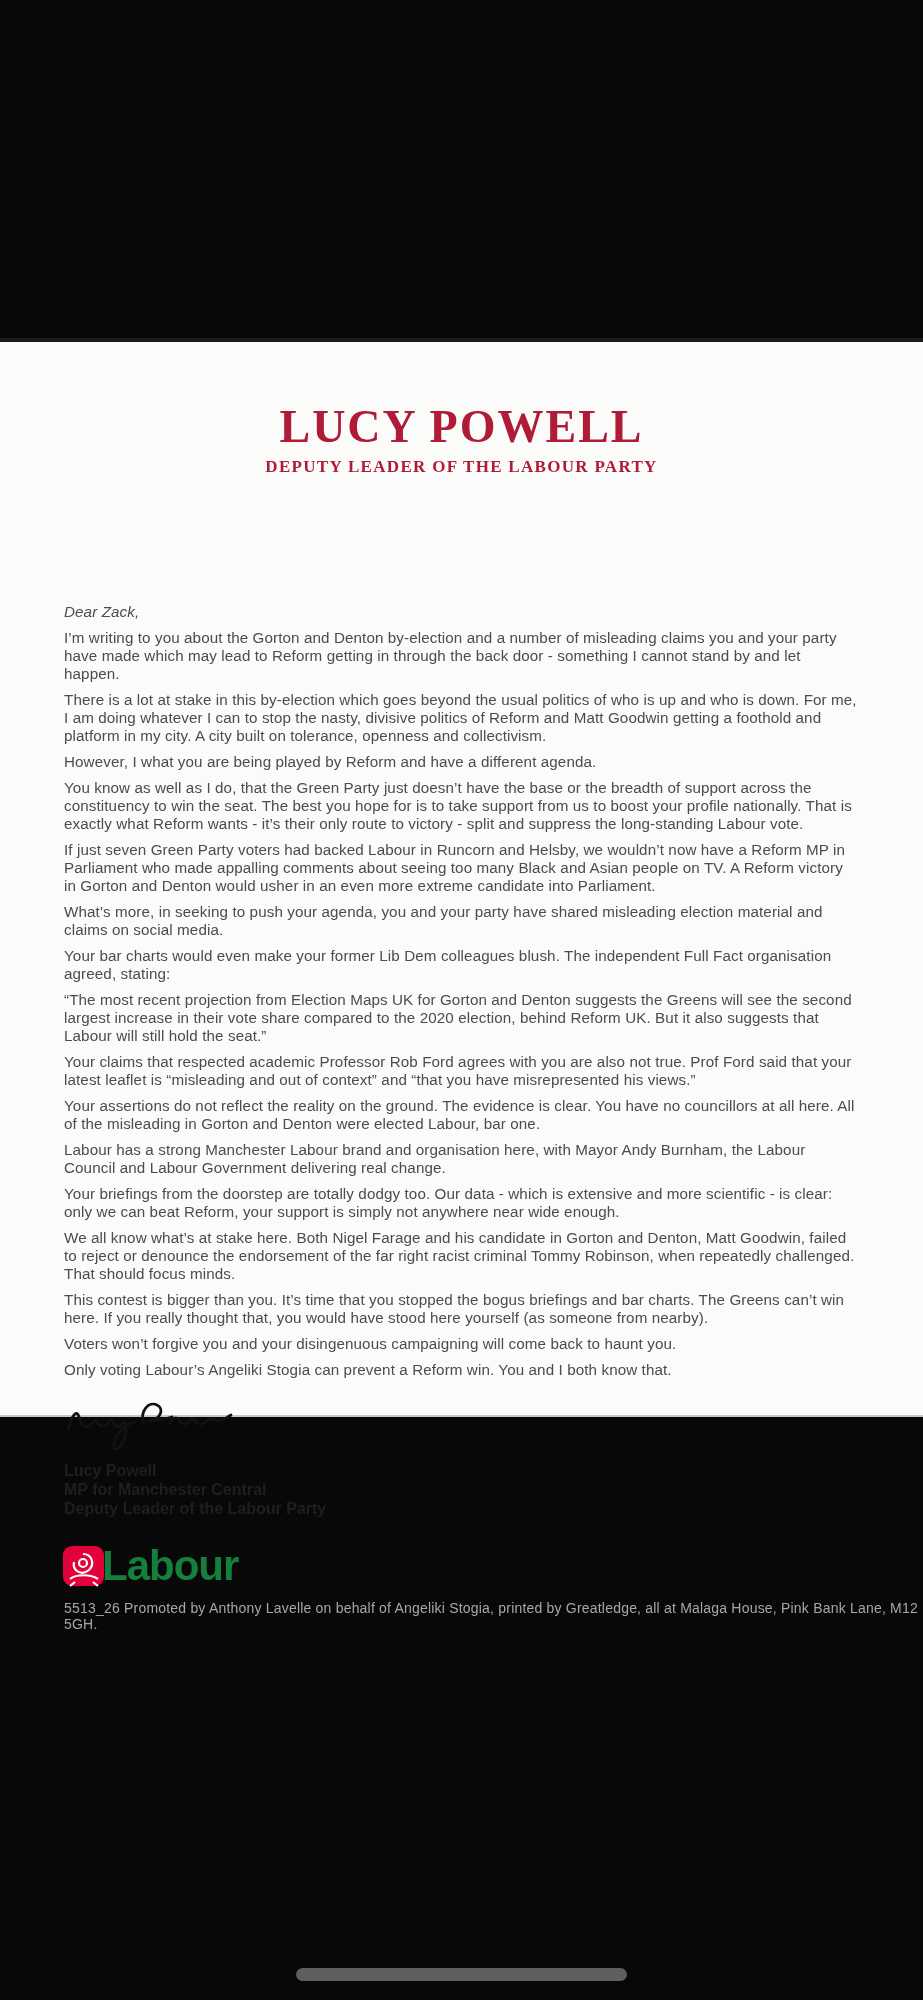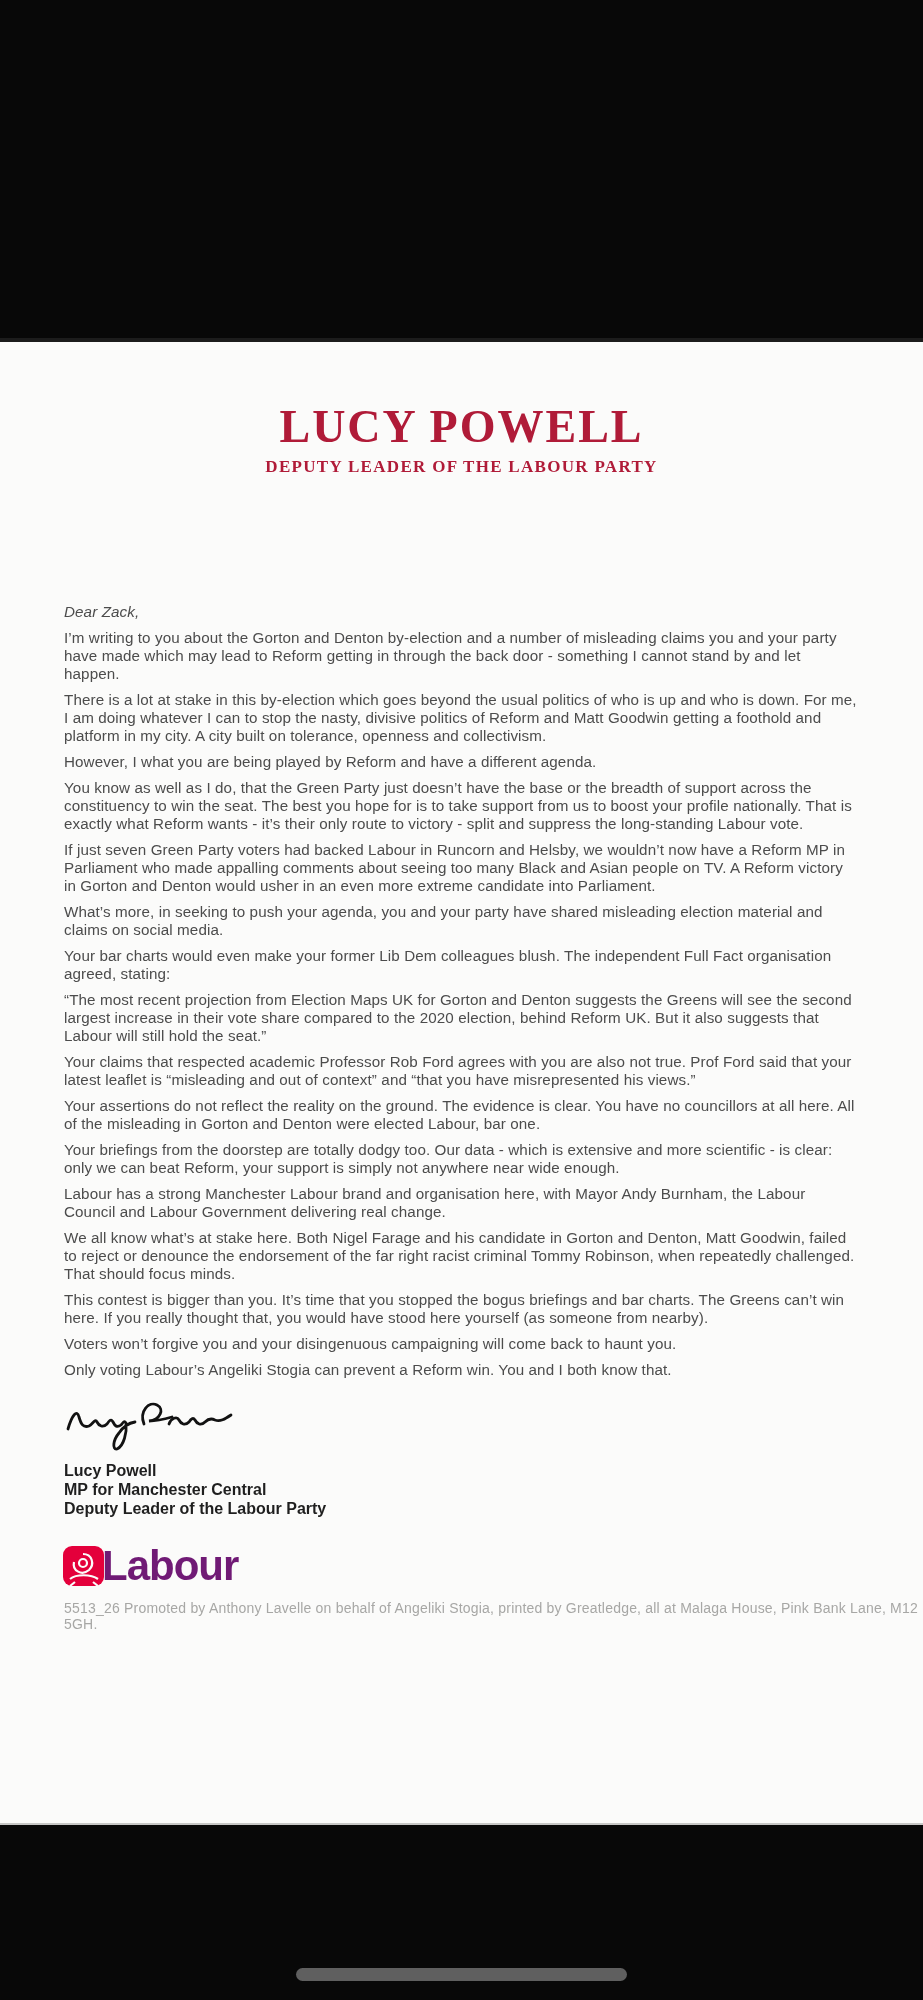--- a/index.html
+++ b/index.html
@@ -10,21 +10,21 @@
     height: 2000px;
     background: #080808;
     overflow: hidden;
     font-family: "Liberation Sans", sans-serif;
   }
   .page {
     position: absolute;
     left: 0;
     top: 338px;
     width: 923px;
-    height: 1487px;
+    height: 1079px;
     background: #fbfbfa;
     border-top: 4px solid #1c1c1c;
     border-bottom: 2px solid #c7c7c5;
   }
   .letter-header { margin-top: 60px; text-align: center; }
   .letter-name {
     font-family: "Liberation Serif", serif;
     font-weight: 700;
     font-size: 46px;
     letter-spacing: 2px;
@@ -60,21 +60,21 @@
   }
   .logo-row {
     margin: 26px 0 0 62px;
     display: flex;
     align-items: center;
   }
   .logo-wordmark {
     font-weight: 700;
     font-size: 42px;
     letter-spacing: -1px;
-    color: #701a75;
+    color: #15803d;
     margin-left: -4px;
     line-height: 1;
   }
   .imprint {
     margin: 12px 0 0 64px;
     font-size: 14px;
     letter-spacing: 0.2px;
     color: #a7a7a5;
   }
   .home-indicator {
@@ -105,22 +105,22 @@
           <p>I’m writing to you about the Gorton and Denton by-election and a number of misleading claims you and your party have made which may lead to Reform getting in through the back door - something I cannot stand by and let happen.</p>
           <p>There is a lot at stake in this by-election which goes beyond the usual politics of who is up and who is down. For me, I am doing whatever I can to stop the nasty, divisive politics of Reform and Matt Goodwin getting a foothold and platform in my city. A city built on tolerance, openness and collectivism.</p>
           <p>However, I what you are being played by Reform and have a different agenda.</p>
           <p>You know as well as I do, that the Green Party just doesn’t have the base or the breadth of support across the constituency to win the seat. The best you hope for is to take support from us to boost your profile nationally. That is exactly what Reform wants - it’s their only route to victory - split and suppress the long-standing Labour vote.</p>
           <p>If just seven Green Party voters had backed Labour in Runcorn and Helsby, we wouldn’t now have a Reform MP in Parliament who made appalling comments about seeing too many Black and Asian people on TV. A Reform victory in Gorton and Denton would usher in an even more extreme candidate into Parliament.</p>
           <p>What’s more, in seeking to push your agenda, you and your party have shared misleading election material and claims on social media.</p>
           <p>Your bar charts would even make your former Lib Dem colleagues blush. The independent Full Fact organisation agreed, stating:</p>
           <p>“The most recent projection from Election Maps UK for Gorton and Denton suggests the Greens will see the second largest increase in their vote share compared to the 2020 election, behind Reform UK. But it also suggests that Labour will still hold the seat.”</p>
           <p>Your claims that respected academic Professor Rob Ford agrees with you are also not true. Prof Ford said that your latest leaflet is “misleading and out of context”  and “that you have misrepresented his views.”</p>
           <p>Your assertions do not reflect the reality on the ground. The evidence is clear. You have no councillors at all here. All of the misleading in Gorton and Denton were elected Labour, bar one.</p>
+          <p>Labour has a strong Manchester Labour brand and organisation here, with Mayor Andy Burnham, the Labour Council and Labour Government delivering real change.</p>
           <p>Your briefings from the doorstep are totally dodgy too. Our data - which is extensive and more scientific - is clear: only we can beat Reform, your support is simply not anywhere near wide enough.</p>
-          <p>Labour has a strong Manchester Labour brand and organisation here, with Mayor Andy Burnham, the Labour Council and Labour Government delivering real change.</p>
           <p>We all know what’s at stake here. Both Nigel Farage and his candidate in Gorton and Denton, Matt Goodwin, failed to reject or denounce the endorsement of the far right racist criminal Tommy Robinson, when repeatedly challenged. That should focus minds.</p>
           <p>This contest is bigger than you. It’s time that you stopped the bogus briefings and bar charts. The Greens can’t win here. If you really thought that, you would have stood here yourself (as someone from nearby).</p>
           <p>Voters won’t forgive you and your disingenuous campaigning will come back to haunt you.</p>
           <p>Only voting Labour’s Angeliki Stogia can prevent a Reform win. You and I both know that.</p>
         </div>
     </div>
 
     <div class="signature-block">
       <svg class="signature-svg" width="170" height="66" viewBox="0 0 170 66" fill="none">
         <path d="M4 38 C8 24 13 18 15 26 C17 33 19 37 25 35 C29 33 31 27 33 31

